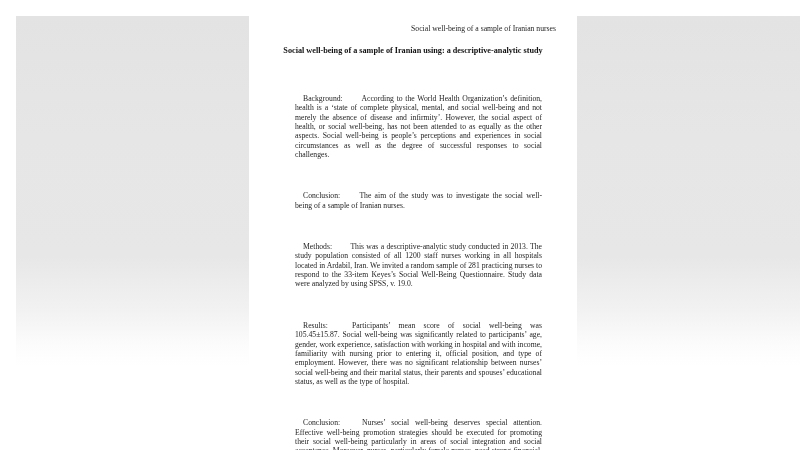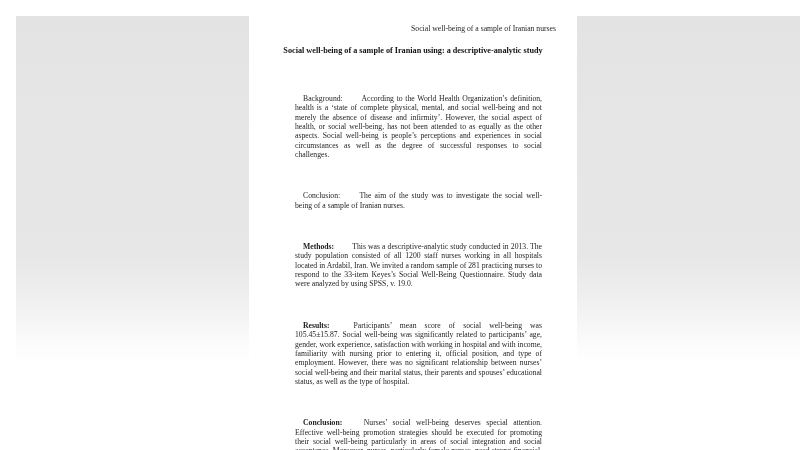--- a/index.html
+++ b/index.html
@@ -70,21 +70,21 @@
     line-height: 9.35px;
     text-align: justify;
     color: #1d1d1d;
   }
   .abstract-heading {
     font-weight: bold;
     text-align: left;
     letter-spacing: 0.2px;
   }
   .para { margin: 16px; }
-  .plabel-bold { font-weight: bold; }
+  .plabel-bold { font-weight: normal; }
   .page-number {
     position: absolute;
     top: 435px;
     left: 0;
     width: 100%;
     text-align: center;
     font-size: 7.8px;
     line-height: 10px;
     color: #333333;
   }

